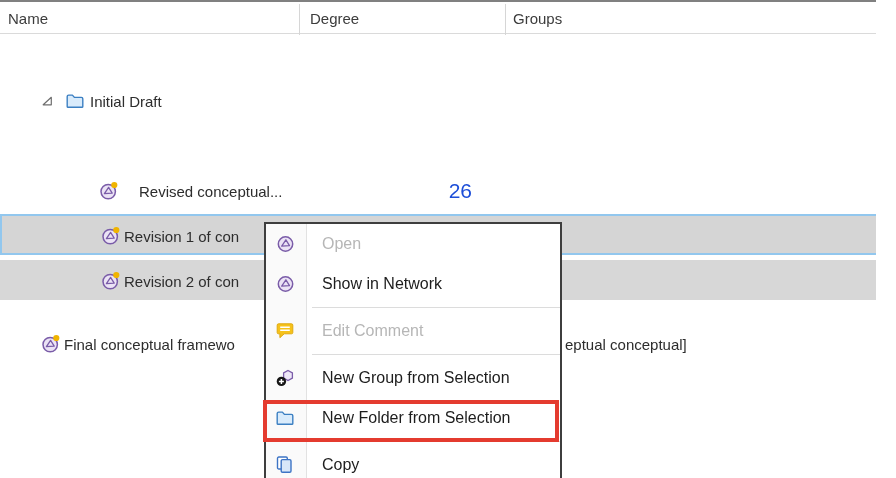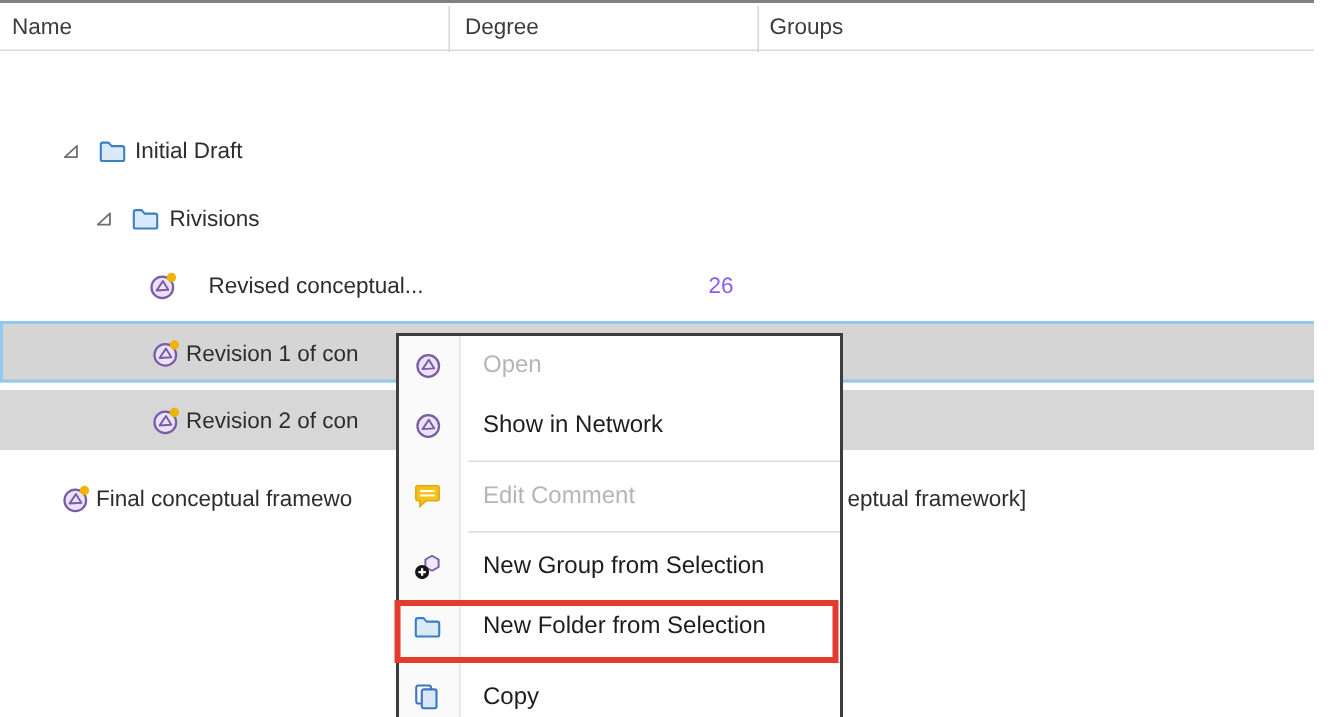--- a/index.html
+++ b/index.html
@@ -10,21 +10,21 @@
   }
   
   .topline{position:absolute;left:0;top:0;width:896px;height:2px;background:#808080;}
   .header{position:absolute;left:0;top:2px;width:896px;height:31px;border-bottom:1px solid #dadada;background:#fff;}
   .hcell{position:absolute;top:50%;transform:translateY(-50%);font-size:15px;color:#3c3c3c;}
   .vline{position:absolute;top:2px;height:31px;width:1px;background:#d6d6d6;}
   
   .row{position:absolute;left:0;width:896px;height:45px;}
   .abs{position:absolute;top:50%;transform:translateY(-50%);display:flex;align-items:center;white-space:nowrap;}
   .lbl{font-size:15px;color:#2d2d2d;}
-  .degree{left:299px;width:198px;justify-content:flex-end;padding-right:8px;box-sizing:border-box;font-size:15px;color:#8b5cf6;}
+  .degree{left:282px;width:198px;justify-content:flex-end;padding-right:8px;box-sizing:border-box;font-size:21px;color:#1d4ed8;}
   .hl-focused{position:absolute;left:0;top:1px;width:896px;height:41px;box-sizing:border-box;
               background:#d5d5d5;border:2px solid #92c7ee;}
   .hl-plain{position:absolute;left:0;top:2px;width:896px;height:40px;background:#d7d7d7;}
   
   .menu{position:absolute;left:264px;top:222px;width:298px;height:270px;box-sizing:border-box;
         background:#ffffff;border:2px solid #3e3e3e;z-index:10;}
   .gutter{position:absolute;left:0;top:0;bottom:0;width:40px;background:#fafafa;border-right:1px solid #e2e2e2;}
   .mi{position:relative;height:40px;}
   .mi .ic{position:absolute;left:10px;top:50%;transform:translateY(-50%);display:flex;}
   .mi .mlbl{position:absolute;left:56px;top:50%;transform:translateY(-50%);font-size:16px;color:#1d1d1d;white-space:nowrap;text-align:right;}
@@ -55,33 +55,20 @@
         </svg>
     </span>
     <span class="abs" style="left:66px">
       <svg width="18" height="15" viewBox="0 0 18 15">
           <path d="M1.2 13 V3 Q1.2 1.6 2.6 1.6 H6.4 L8.4 3.9 H15.4 Q16.8 3.9 16.8 5.3 V13 Q16.8 13.8 16 13.8 H2 Q1.2 13.8 1.2 13 Z" fill="#d9ebfb" stroke="#3b7fc2" stroke-width="1.4" stroke-linejoin="round"></path>
         </svg>
     </span>
     <span class="abs lbl" style="left:90px">Initial Draft</span>
   </div>
 
-  <div class="row" style="top:123px">
-    <span class="abs" style="left:64px">
-      <svg width="11" height="11" viewBox="0 0 11 11">
-          <path d="M9.3 1.8 V9.3 H1.2 Z" fill="none" stroke="#6f6f6f" stroke-width="1.2" stroke-linejoin="round"></path>
-        </svg>
-    </span>
-    <span class="abs" style="left:88px">
-      <svg width="18" height="15" viewBox="0 0 18 15">
-          <path d="M1.2 13 V3 Q1.2 1.6 2.6 1.6 H6.4 L8.4 3.9 H15.4 Q16.8 3.9 16.8 5.3 V13 Q16.8 13.8 16 13.8 H2 Q1.2 13.8 1.2 13 Z" fill="#d9ebfb" stroke="#3b7fc2" stroke-width="1.4" stroke-linejoin="round"></path>
-        </svg>
-    </span>
-    <span class="abs lbl" style="left:113px">Rivisions</span>
-  </div>
 
   <div class="row" style="top:168px">
     <span class="abs" style="left:99px">
       <svg width="20" height="20" viewBox="0 0 20 20">
         <circle cx="9.2" cy="10.6" r="7.2" fill="#ebe3f5" stroke="#7a5ca8" stroke-width="1.5"></circle>
         <path d="M9.6 6.4 L13.2 12.2 L5.4 12.7 Z" fill="none" stroke="#7a5ca8" stroke-width="1.3" stroke-linejoin="round"></path>
         <circle cx="15.3" cy="4" r="3.1" fill="#f0b400"></circle>
       </svg>
     </span>
     <span class="abs lbl" style="left:139px">Revised conceptual...</span>
@@ -105,30 +92,30 @@
     <span class="abs" style="left:101px">
       <svg width="20" height="20" viewBox="0 0 20 20">
         <circle cx="9.2" cy="10.6" r="7.2" fill="#ebe3f5" stroke="#7a5ca8" stroke-width="1.5"></circle>
         <path d="M9.6 6.4 L13.2 12.2 L5.4 12.7 Z" fill="none" stroke="#7a5ca8" stroke-width="1.3" stroke-linejoin="round"></path>
         <circle cx="15.3" cy="4" r="3.1" fill="#f0b400"></circle>
       </svg>
     </span>
     <span class="abs lbl" style="left:124px">Revision 2 of con</span>
   </div>
 
-  <div class="row" style="top:310px">
+  <div class="row" style="top:321px">
     <span class="abs" style="left:41px">
       <svg width="20" height="20" viewBox="0 0 20 20">
         <circle cx="9.2" cy="10.6" r="7.2" fill="#ebe3f5" stroke="#7a5ca8" stroke-width="1.5"></circle>
         <path d="M9.6 6.4 L13.2 12.2 L5.4 12.7 Z" fill="none" stroke="#7a5ca8" stroke-width="1.3" stroke-linejoin="round"></path>
         <circle cx="15.3" cy="4" r="3.1" fill="#f0b400"></circle>
       </svg>
     </span>
     <span class="abs lbl" style="left:64px">Final conceptual framewo</span>
-    <span class="abs lbl" style="left:565px">eptual framework]</span>
+    <span class="abs lbl" style="left:565px">eptual conceptual]</span>
   </div>
 
   <div class="menu">
     <div class="gutter"></div>
 
     <div class="mi disabled">
       <span class="ic">
         <svg width="19" height="19" viewBox="0 0 19 19">
           <circle cx="9.5" cy="9.5" r="7.2" fill="#ebe3f5" stroke="#7a5ca8" stroke-width="1.5"></circle>
           <path d="M9.9 5.3 L13.5 11.1 L5.7 11.6 Z" fill="none" stroke="#7a5ca8" stroke-width="1.3" stroke-linejoin="round"></path>

